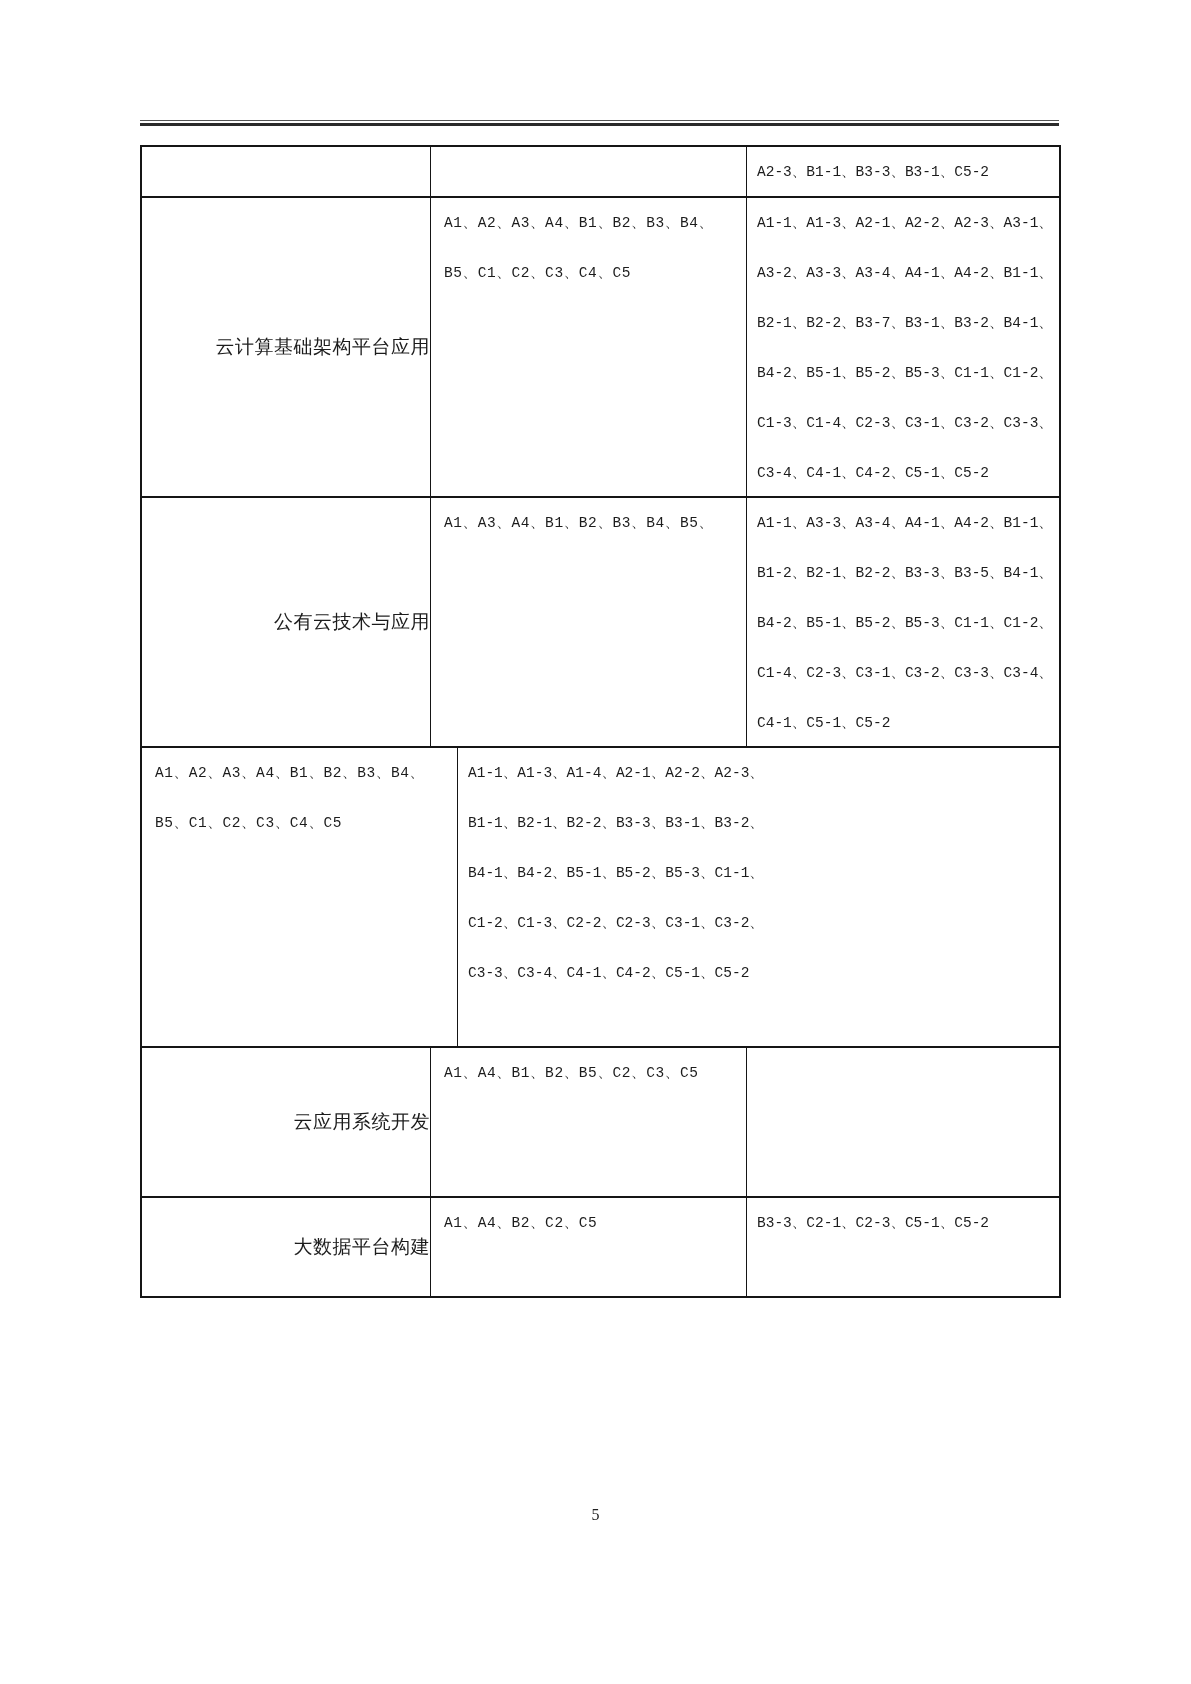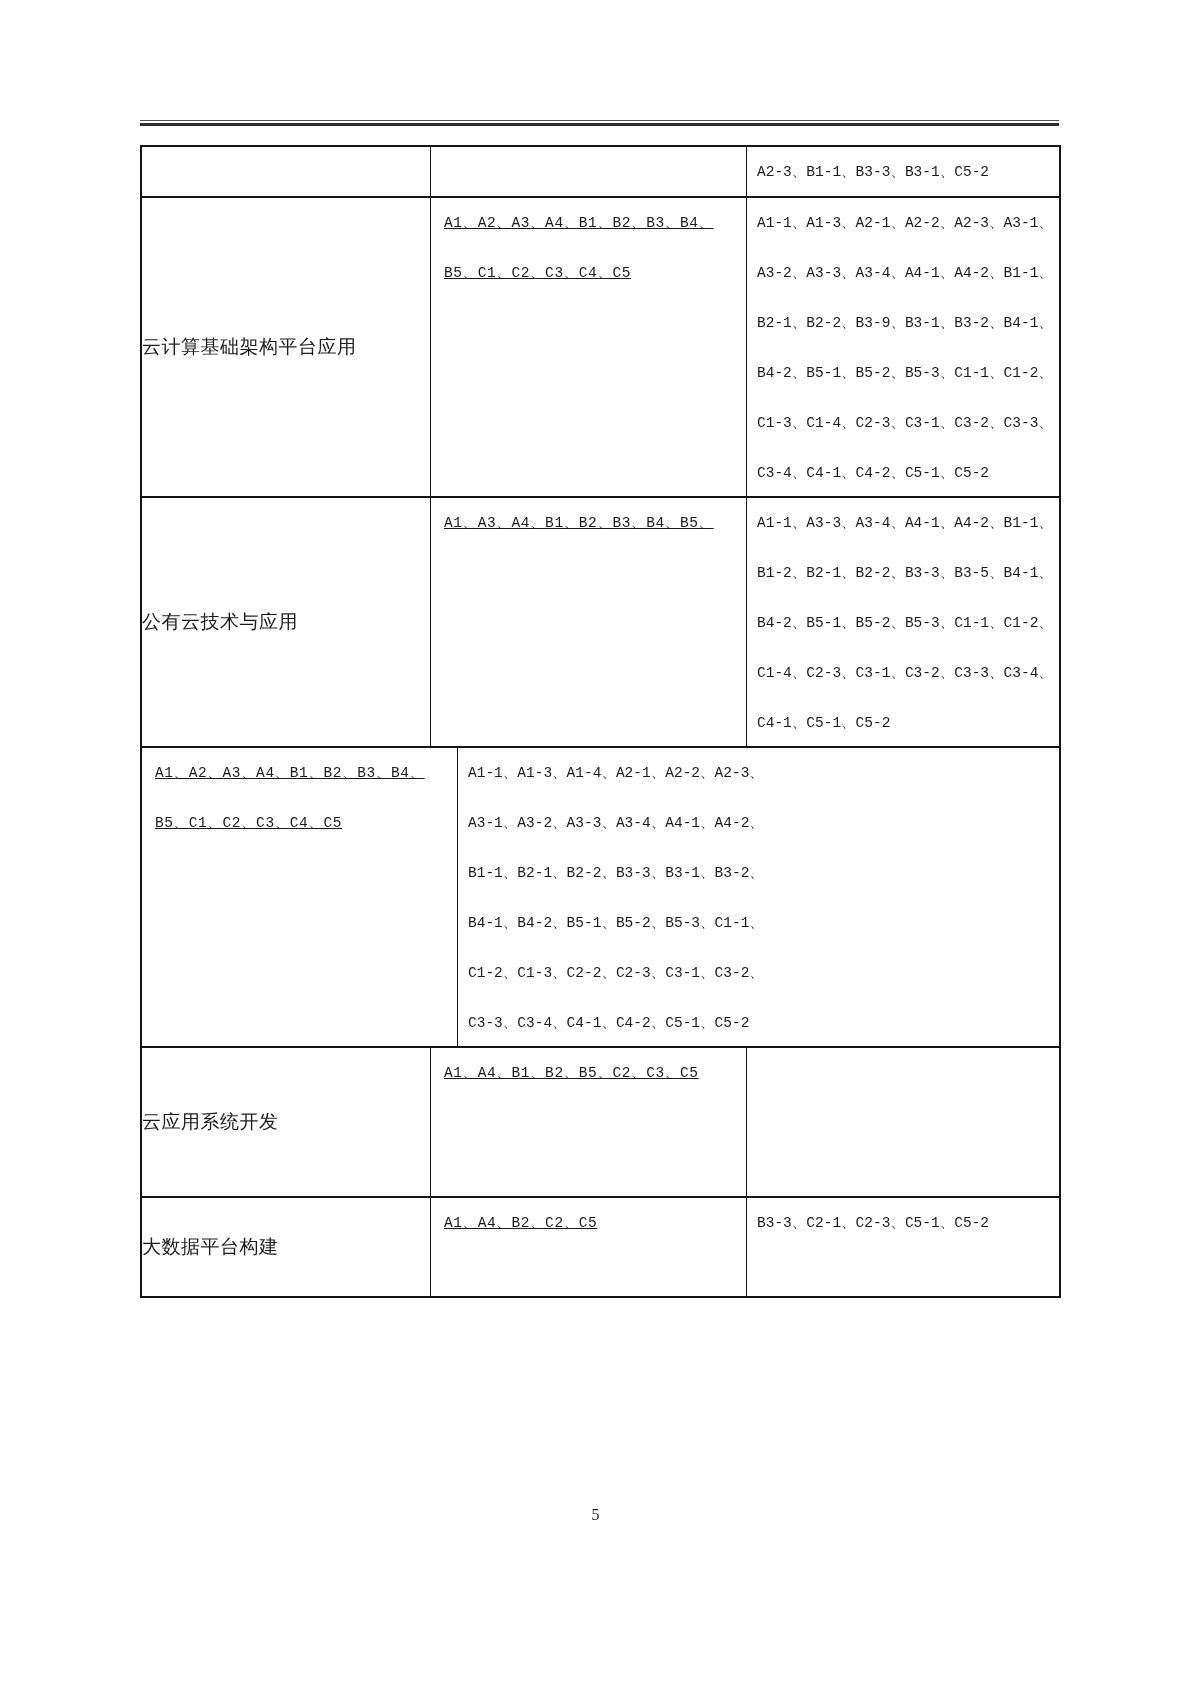--- a/index.html
+++ b/index.html
@@ -21,30 +21,30 @@
 
   .doc-table{
     position:absolute;left:140px;top:145px;width:921px;
     border:2px solid #151515;
     box-sizing:border-box;
   }
   .trow{display:flex;box-sizing:border-box;}
   .trow + .trow{border-top:2px solid #151515;}
   .tcell{box-sizing:border-box;overflow:hidden;}
   .c1{width:289px;border-right:1.5px solid #151515;
-      display:flex;align-items:center;justify-content:flex-start;
+      display:flex;align-items:center;justify-content:flex-end;
       text-align:center;font-size:19px;letter-spacing:0.5px;}
   .c2{width:316px;border-right:1.5px solid #151515;padding-left:13px;}
   .c3{flex:1;padding-left:10px;}
   .code-line{
     height:50px;line-height:50px;white-space:nowrap;
     font-family:"Liberation Mono","DejaVu Sans Mono",monospace;
     font-size:14.5px;color:#1c1c1c;
   }
-  .c2 .code-line{letter-spacing:0.6px;text-decoration:underline;}
+  .c2 .code-line{letter-spacing:0.6px;}
   .page-number{
     position:absolute;left:0;top:1506px;width:100%;
     text-align:center;font-size:16px;color:#222;
     font-family:"Liberation Serif","DejaVu Serif",serif;
   }
 </style>
 </head>
 <body>
 
 <div class="page">
@@ -69,21 +69,21 @@
         <div class="tcell c1">
           <span>云计算基础架构平台应用</span>
         </div>
         <div class="tcell c2">
           <div class="code-line">A1、A2、A3、A4、B1、B2、B3、B4、</div>
           <div class="code-line">B5、C1、C2、C3、C4、C5</div>
         </div>
         <div class="tcell c3">
           <div class="code-line">A1-1、A1-3、A2-1、A2-2、A2-3、A3-1、</div>
           <div class="code-line">A3-2、A3-3、A3-4、A4-1、A4-2、B1-1、</div>
-          <div class="code-line">B2-1、B2-2、B3-9、B3-1、B3-2、B4-1、</div>
+          <div class="code-line">B2-1、B2-2、B3-7、B3-1、B3-2、B4-1、</div>
           <div class="code-line">B4-2、B5-1、B5-2、B5-3、C1-1、C1-2、</div>
           <div class="code-line">C1-3、C1-4、C2-3、C3-1、C3-2、C3-3、</div>
           <div class="code-line">C3-4、C4-1、C4-2、C5-1、C5-2</div>
         </div>
       </div>
       <div class="trow" style="height: 250px;">
         <div class="tcell c1">
           <span>公有云技术与应用</span>
         </div>
         <div class="tcell c2">
@@ -97,21 +97,20 @@
           <div class="code-line">C4-1、C5-1、C5-2</div>
         </div>
       </div>
       <div class="trow" style="height: 300px;">
         <div class="tcell c2">
           <div class="code-line">A1、A2、A3、A4、B1、B2、B3、B4、</div>
           <div class="code-line">B5、C1、C2、C3、C4、C5</div>
         </div>
         <div class="tcell c3">
           <div class="code-line">A1-1、A1-3、A1-4、A2-1、A2-2、A2-3、</div>
-          <div class="code-line">A3-1、A3-2、A3-3、A3-4、A4-1、A4-2、</div>
           <div class="code-line">B1-1、B2-1、B2-2、B3-3、B3-1、B3-2、</div>
           <div class="code-line">B4-1、B4-2、B5-1、B5-2、B5-3、C1-1、</div>
           <div class="code-line">C1-2、C1-3、C2-2、C2-3、C3-1、C3-2、</div>
           <div class="code-line">C3-3、C3-4、C4-1、C4-2、C5-1、C5-2</div>
         </div>
       </div>
       <div class="trow" style="height: 150px;">
         <div class="tcell c1">
           <span>云应用系统开发</span>
         </div>

